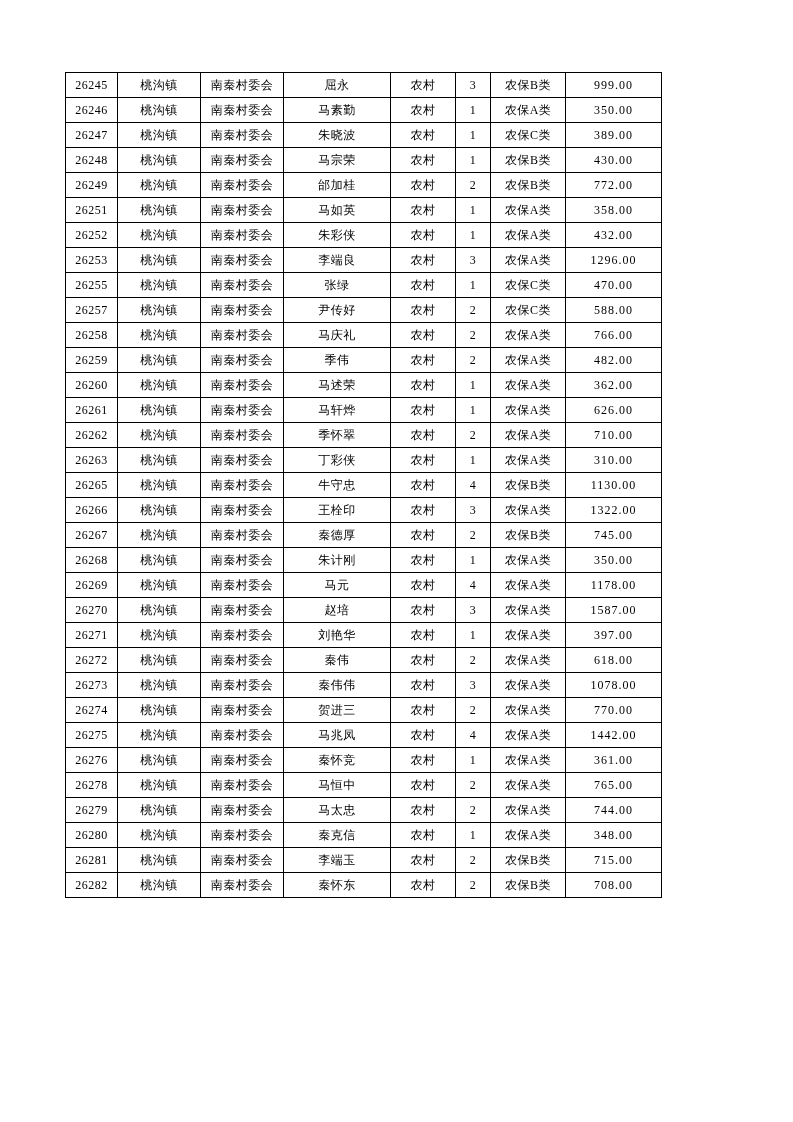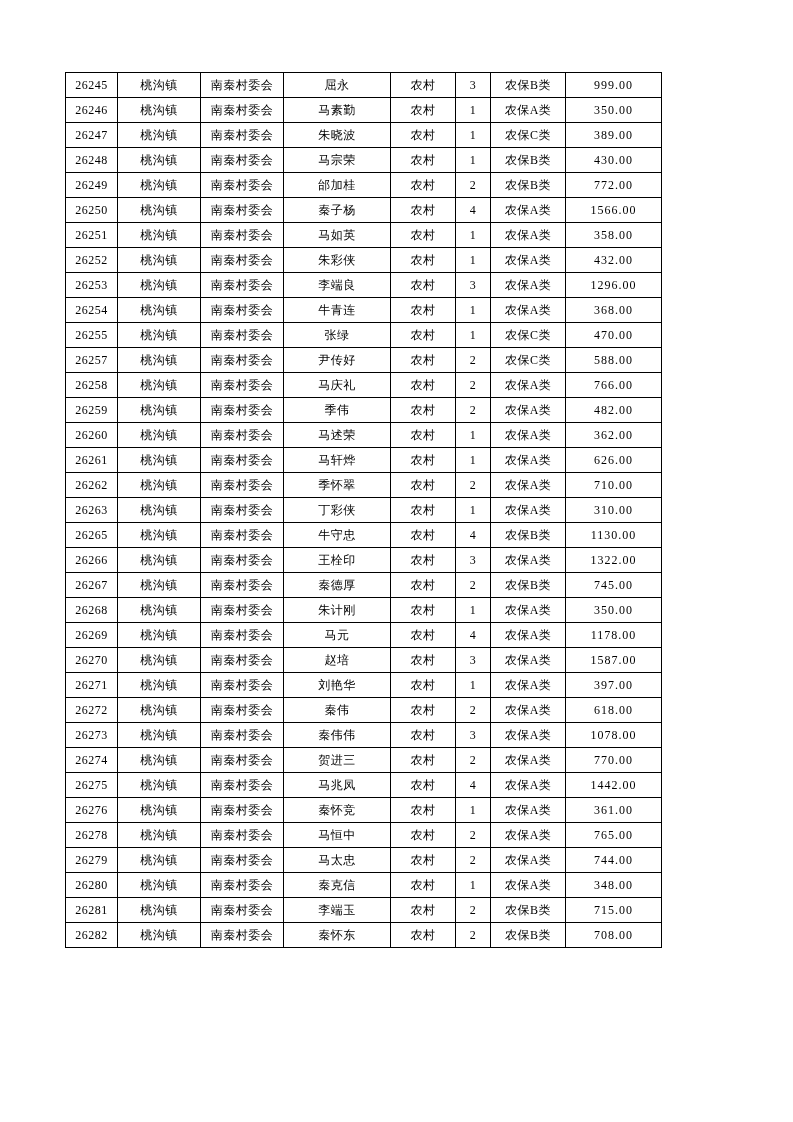--- a/index.html
+++ b/index.html
@@ -100,30 +100,20 @@
           <td class="col-id">26249</td>
           <td class="col-town">桃沟镇</td>
           <td class="col-village">南秦村委会</td>
           <td class="col-name">邰加桂</td>
           <td class="col-type">农村</td>
           <td class="col-count">2</td>
           <td class="col-category">农保B类</td>
           <td class="col-amount">772.00</td>
         </tr>
         <tr>
-          <td class="col-id">26250</td>
-          <td class="col-town">桃沟镇</td>
-          <td class="col-village">南秦村委会</td>
-          <td class="col-name">秦子杨</td>
-          <td class="col-type">农村</td>
-          <td class="col-count">4</td>
-          <td class="col-category">农保A类</td>
-          <td class="col-amount">1566.00</td>
-        </tr>
-        <tr>
           <td class="col-id">26251</td>
           <td class="col-town">桃沟镇</td>
           <td class="col-village">南秦村委会</td>
           <td class="col-name">马如英</td>
           <td class="col-type">农村</td>
           <td class="col-count">1</td>
           <td class="col-category">农保A类</td>
           <td class="col-amount">358.00</td>
         </tr>
         <tr>
@@ -138,30 +128,20 @@
         </tr>
         <tr>
           <td class="col-id">26253</td>
           <td class="col-town">桃沟镇</td>
           <td class="col-village">南秦村委会</td>
           <td class="col-name">李端良</td>
           <td class="col-type">农村</td>
           <td class="col-count">3</td>
           <td class="col-category">农保A类</td>
           <td class="col-amount">1296.00</td>
-        </tr>
-        <tr>
-          <td class="col-id">26254</td>
-          <td class="col-town">桃沟镇</td>
-          <td class="col-village">南秦村委会</td>
-          <td class="col-name">牛青连</td>
-          <td class="col-type">农村</td>
-          <td class="col-count">1</td>
-          <td class="col-category">农保A类</td>
-          <td class="col-amount">368.00</td>
         </tr>
         <tr>
           <td class="col-id">26255</td>
           <td class="col-town">桃沟镇</td>
           <td class="col-village">南秦村委会</td>
           <td class="col-name">张绿</td>
           <td class="col-type">农村</td>
           <td class="col-count">1</td>
           <td class="col-category">农保C类</td>
           <td class="col-amount">470.00</td>

